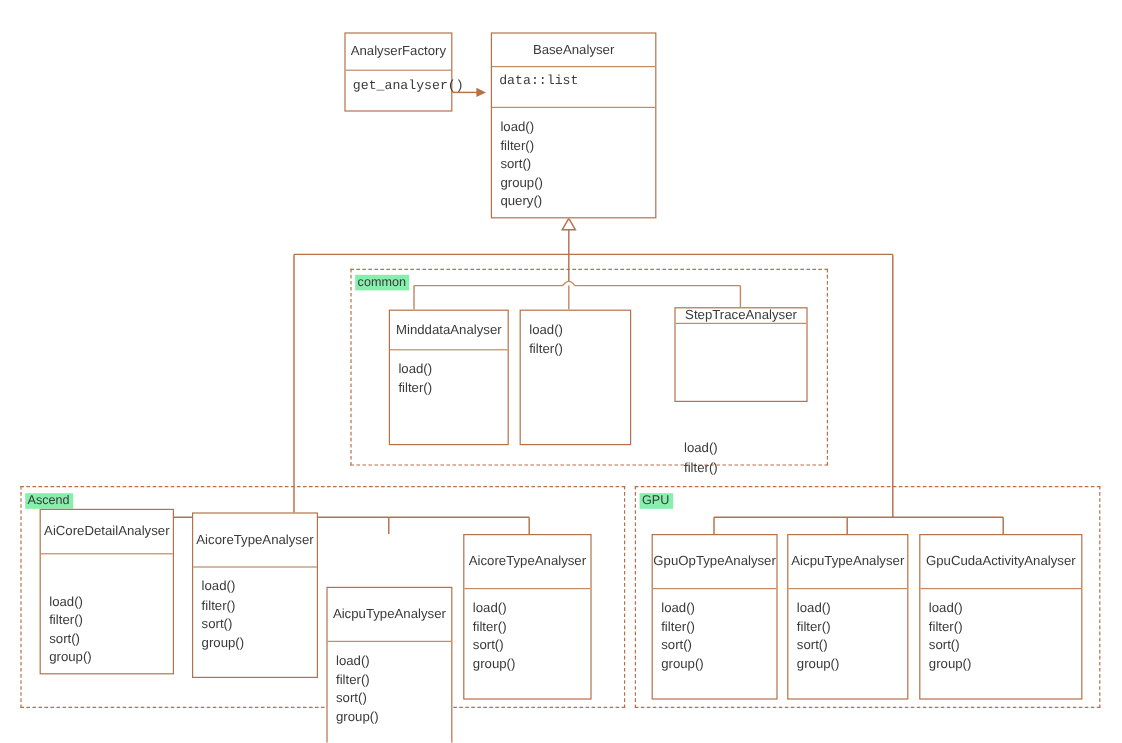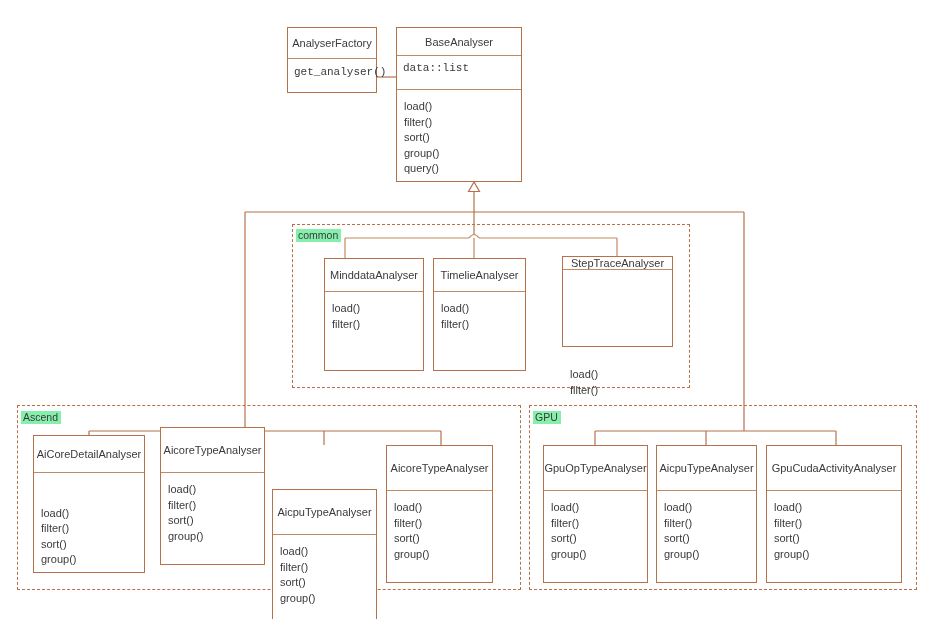--- a/index.html
+++ b/index.html
@@ -156,21 +156,21 @@
   <div class="uml-package" style="left:529px; top:405px; width:388px; height:185px;"></div>
   <div class="pkg-label" style="left:533px; top:411px;">GPU</div>
 
   <div class="uml-class" style="left:287px; top:27px; width:90px; height:66px;">
     <div class="cls-title" style="height:31px;text-align:center;">AnalyserFactory</div>
     <div class="cls-attrs" style="border-bottom:none; flex:1 1 auto; padding-top:6px;">
       <div class="op-row">get_analyser()</div>
     </div>
   </div>
 
-  <div class="uml-class" style="left:396px; top:27px; width:126px; height:155px;justify-content:space-between;">
+  <div class="uml-class" style="left:409px; top:27px; width:138px; height:155px;justify-content:space-between;">
     <div class="cls-title" style="height:30px;">BaseAnalyser</div>
     <div class="cls-attrs" style="height:35px;">
       <div class="op-row">data::list</div>
     </div>
     <div class="cls-ops">
       <div class="op-row">load()</div>
       <div class="op-row">filter()</div>
       <div class="op-row">sort()</div>
       <div class="op-row">group()</div>
       <div class="op-row">query()</div>
@@ -180,38 +180,37 @@
   <div class="uml-class" style="left:324px; top:258px; width:100px; height:113px;">
     <div class="cls-title" style="height:33px;">MinddataAnalyser</div>
     <div class="cls-attrs empty-band" style="height:0px; border-bottom:none;"></div>
     <div class="cls-ops">
       <div class="op-row">load()</div>
       <div class="op-row">filter()</div>
     </div>
   </div>
 
   <div class="uml-class" style="left:433px; top:258px; width:93px; height:113px;">
-    <div class="cls-title" style="height:33px;">TimelieAnalyser</div>
     <div class="cls-attrs empty-band" style="height:0px; border-bottom:none;"></div>
     <div class="cls-ops">
       <div class="op-row">load()</div>
       <div class="op-row">filter()</div>
     </div>
   </div>
 
-  <div class="uml-class" style="left:562px; top:256px; width:111px; height:91px;gap:44px;">
+  <div class="uml-class" style="left:562px; top:256px; width:111px; height:79px;gap:44px;">
     <div class="cls-title" style="height:32px;">StepTraceAnalyser</div>
     <div class="cls-attrs empty-band" style="height:0px; border-bottom:none;"></div>
     <div class="cls-ops">
       <div class="op-row">load()</div>
       <div class="op-row">filter()</div>
     </div>
   </div>
 
-  <div class="uml-class" style="left:33px; top:435px; width:112px; height:138px;gap:24px;">
+  <div class="uml-class" style="left:33px; top:424px; width:112px; height:138px;gap:24px;">
     <div class="cls-title" style="height:45px;">AiCoreDetailAnalyser</div>
     <div class="cls-ops">
       <div class="op-row">load()</div>
       <div class="op-row">filter()</div>
       <div class="op-row">sort()</div>
       <div class="op-row">group()</div>
     </div>
   </div>
 
   <div class="uml-class" style="left:160px; top:427px; width:105px; height:138px;">

